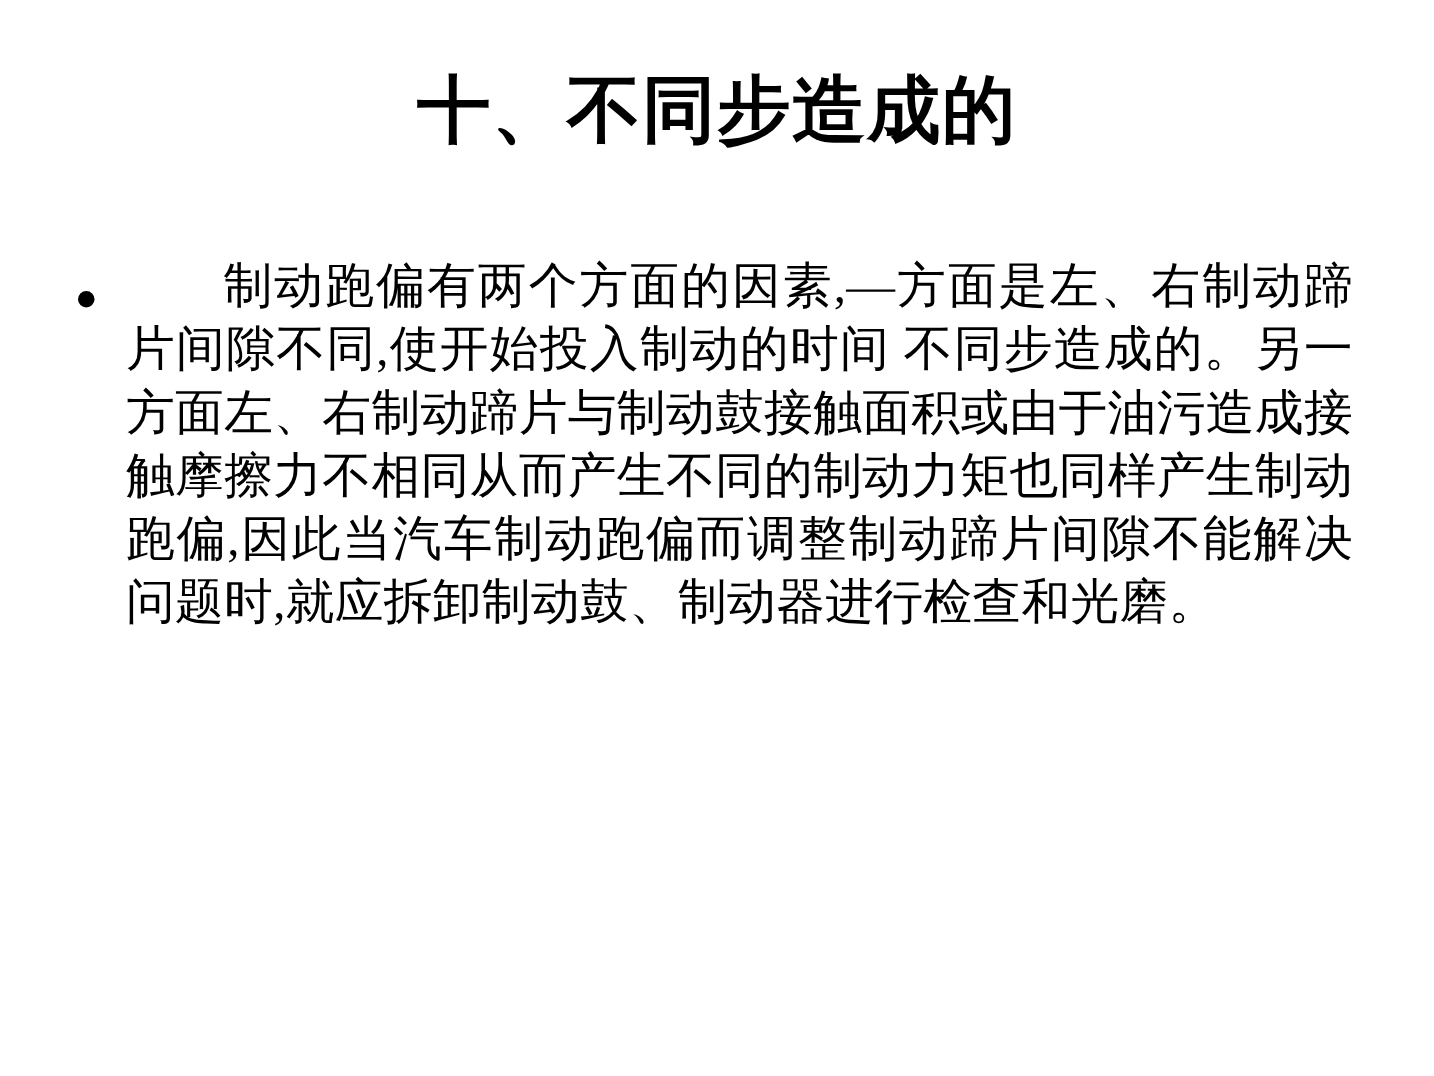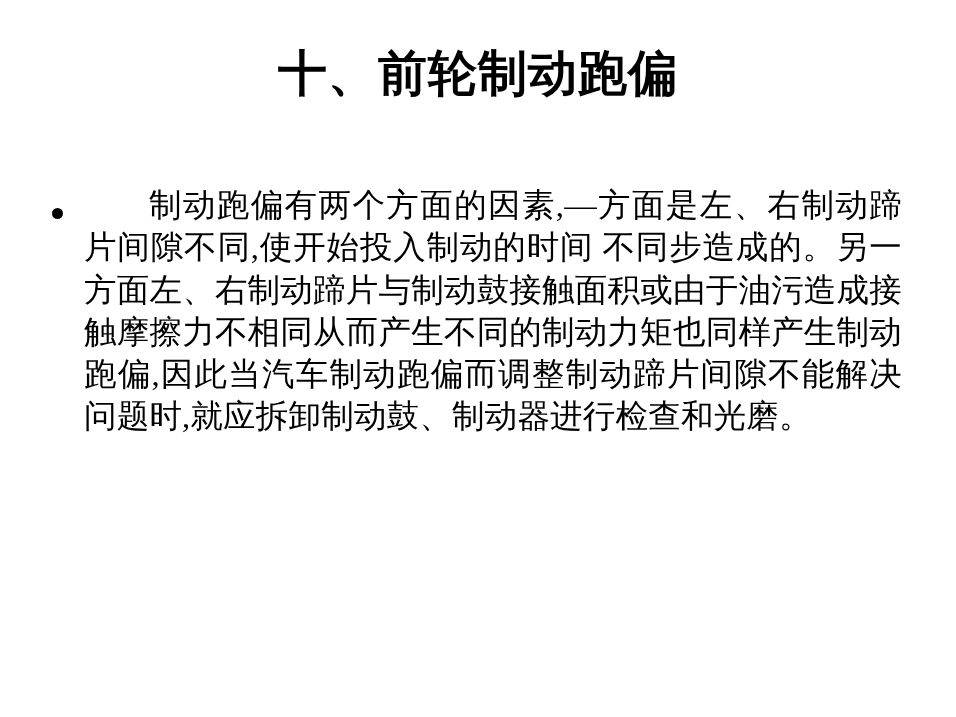--- a/index.html
+++ b/index.html
@@ -35,21 +35,20 @@
   }
   .body-block {
     position: absolute;
     left: 52px;
     top: 170px;
     width: 856px;
   }
   .bullet-row {
     display: flex;
     align-items: flex-start;
-    margin-top: 14px;
   }
   .bullet-dot {
     flex: 0 0 auto;
     width: 32px;
     padding-top: 14px;
     text-align: left;
     font-size: 26px;
     line-height: 1;
     color: #000000;
   }
@@ -72,21 +71,21 @@
     letter-spacing: 0.2px;
     font-family: "Liberation Serif", "DejaVu Serif", serif;
     padding-right: 6px;
   }
 </style>
 </head>
 <body>
 
 <div class="slide">
 
-  <div class="slide-title">十、前轮制动跑偏</div>
+  <div class="slide-title">十、不同步造成的</div>
 
   <div class="body-block">
     <div class="bullet-row">
       <div class="bullet-dot">
         <span></span>
       </div>
       <div class="para">制动跑偏有两个方面的因素,—方面是左、右制动蹄片间隙不同,使开始投入制动的时间 不同步造成的。另一方面左、右制动蹄片与制动鼓接触面积或由于油污造成接触摩擦力不相同从而产生不同的制动力矩也同样产生制动跑偏,因此当汽车制动跑偏而调整制动蹄片间隙不能解决问题时,就应拆卸制动鼓、制动器进行检查和光磨。</div>
     </div>
   </div>
 

